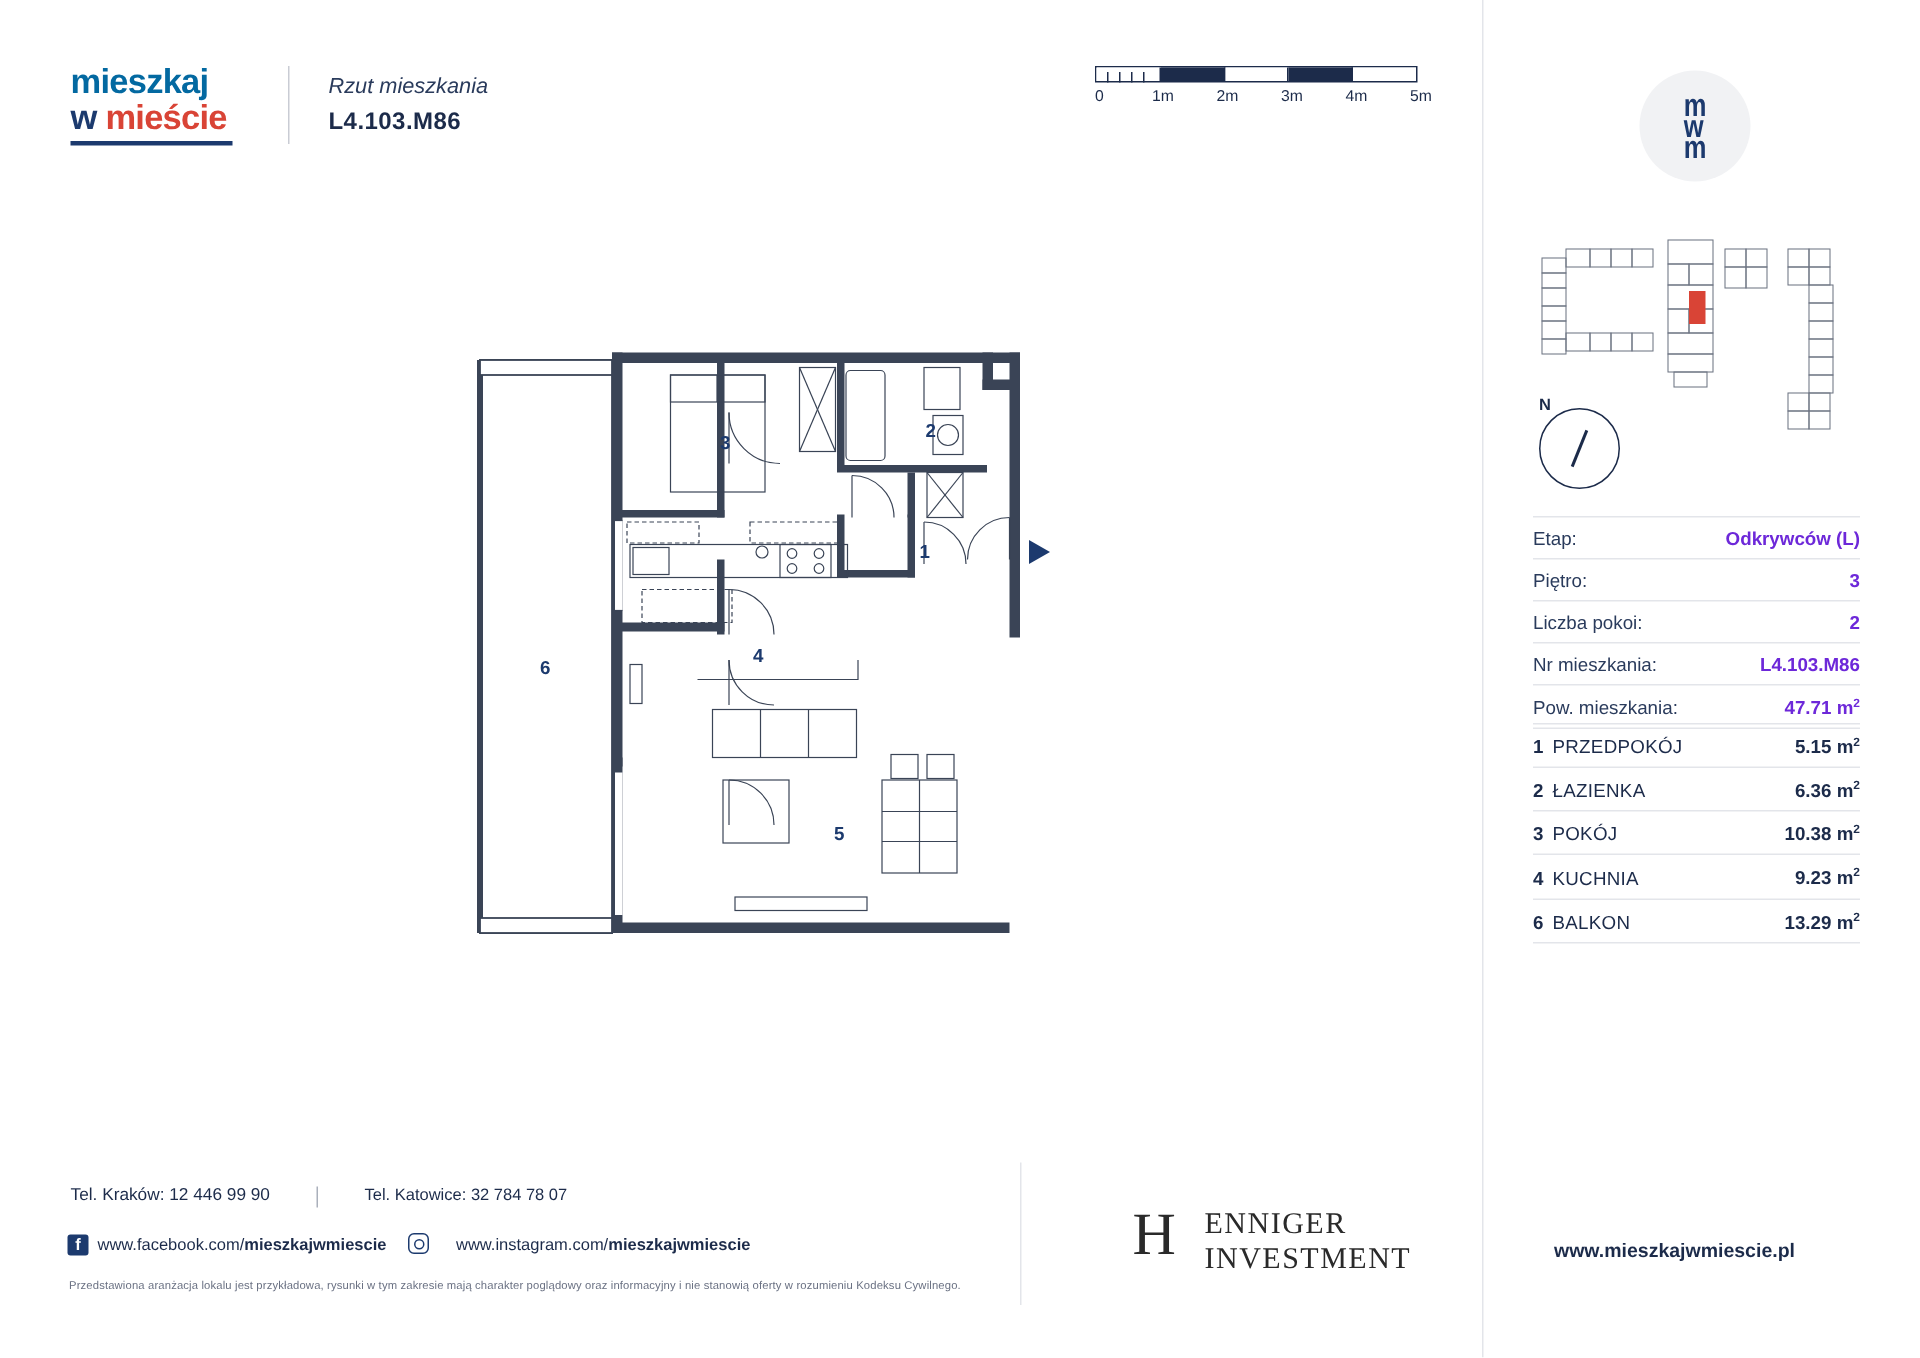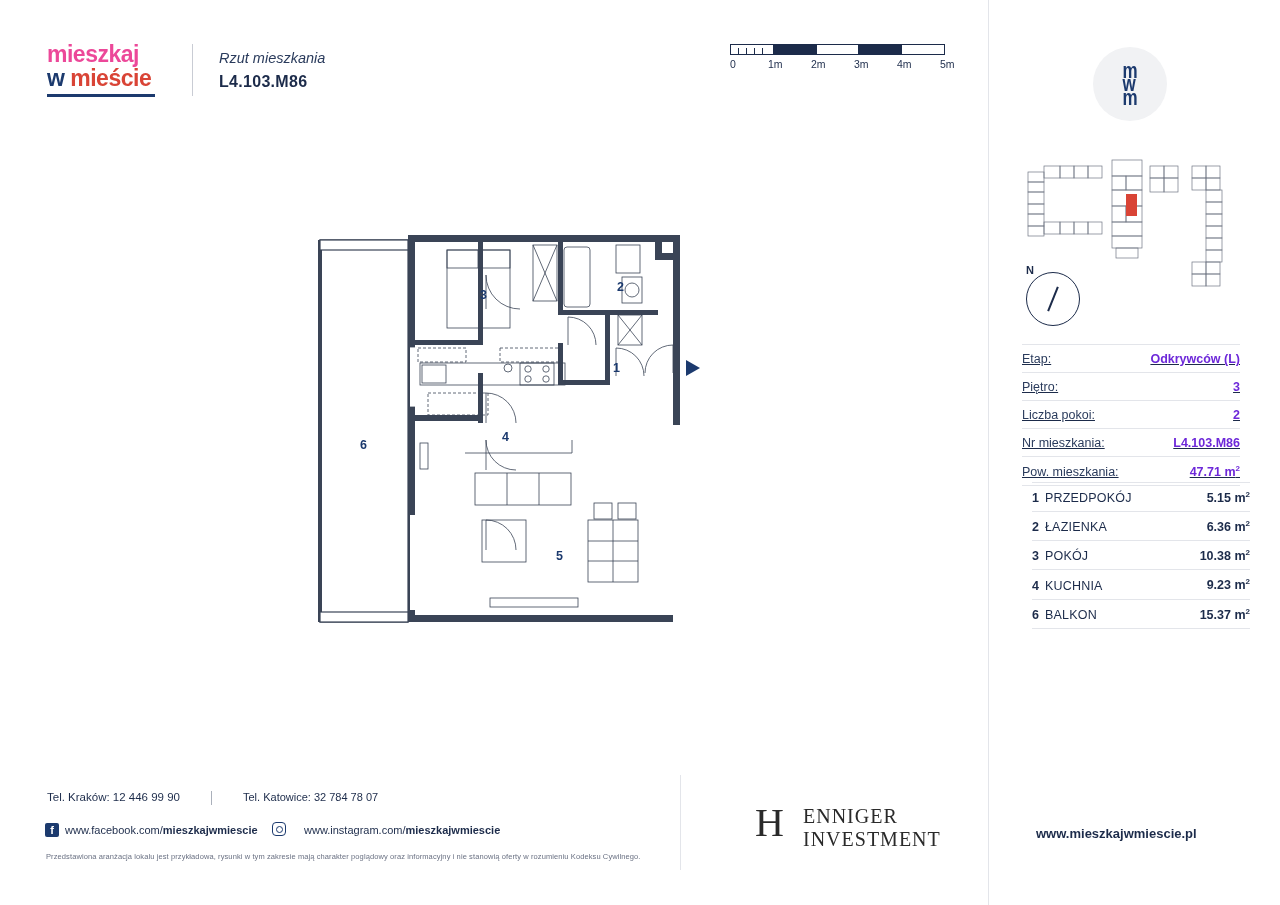--- a/index.html
+++ b/index.html
@@ -9,21 +9,21 @@
     background:#ffffff;
     font-family:"Liberation Sans", sans-serif;
     color:#1c2b4a;
     position:relative;
     overflow:hidden;
   }
   .page { position:absolute; inset:0; }
 
   
   .logo { position:absolute; left:47px; top:42px; width:160px; }
-  .logo-l1, .logo-l2 { font-weight:bold; font-size:23px; letter-spacing:-0.5px; color:#ec4899; line-height:24px; }
+  .logo-l1, .logo-l2 { font-weight:bold; font-size:23px; letter-spacing:-0.5px; color:#0369a1; line-height:24px; }
   .logo-l2 { color:#d94436; }
   .logo-l2 .blue { color:#1c3a6e; }
   .logo-underline { width:108px; height:3px; background:#1c3a6e; margin-top:4px; }
 
   .header-div { position:absolute; left:192px; top:44px; width:1px; height:52px; background:#c9ccd4; }
 
   .head-sub { position:absolute; left:219px; top:50px; font-size:14.5px; color:#2a3b5c;font-style:italic; }
   .head-code { position:absolute; left:219px; top:73px; font-size:16px; font-weight:bold; color:#1c2b4a; letter-spacing:0.3px; }
 
   
@@ -57,26 +57,26 @@
   .siteplan { position:absolute; left:1020px; top:150px; width:215px; height:160px; }
   .siteplan svg { display:block; }
 
   .compass { position:absolute; left:1026px; top:272px; width:54px; height:54px; }
   .compass .circle { position:absolute; inset:0; border:1px solid #1c2b4a; border-radius:50%; }
   .compass .needle { position:absolute; left:50%; top:50%; width:2px; height:26px; background:#1c2b4a; transform:translate(-50%,-50%) rotate(22deg); }
   .compass-n { position:absolute; left:1026px; top:264px; font-size:11px; font-weight:bold; }
 
   .info { position:absolute; left:1022px; top:344px; width:218px; }
   .info .row { display:flex; justify-content:space-between; align-items:baseline;
-                padding:7px 0 6px; border-bottom:1px solid #e3e5ea; font-size:12.5px;text-decoration:underline; }
+                padding:7px 0 6px; border-bottom:1px solid #e3e5ea; font-size:12.5px; }
   .info .row:first-child { border-top:1px solid #e3e5ea; }
   .info .k { color:#2a3b5c; }
   .info .v { font-weight:bold; color:#6d28d9;margin-left:44px; }
 
-  .rooms { position:absolute; left:1022px; top:482px; width:218px;margin-left:10px; }
+  .rooms { position:absolute; left:1022px; top:482px; width:218px; }
   .rooms .row { display:flex; justify-content:space-between; align-items:baseline;
                 padding:7px 0 6px; border-bottom:1px solid #e3e5ea; font-size:12.5px; }
   .rooms .row:first-child { border-top:1px solid #e3e5ea; }
   .rooms .num { font-weight:bold; color:#1c2b4a; margin-right:6px; }
   .rooms .nm { color:#1c2b4a; letter-spacing:0.2px; }
   .rooms .ar { font-weight:bold; }
   sup { font-size:8px; }
 
   
   .foot-tel { position:absolute; left:47px; top:791px; font-size:11.5px; color:#1c2b4a; }
@@ -249,21 +249,21 @@
     <div class="row">
       <span><span class="num">3</span><span class="nm">POKÓJ</span></span>
       <span class="ar"><span>10.38 m</span><sup>2</sup></span>
     </div>
     <div class="row">
       <span><span class="num">4</span><span class="nm">KUCHNIA</span></span>
       <span class="ar"><span>9.23 m</span><sup>2</sup></span>
     </div>
     <div class="row">
       <span><span class="num">6</span><span class="nm">BALKON</span></span>
-      <span class="ar"><span>15.37 m</span><sup>2</sup></span>
+      <span class="ar"><span>13.29 m</span><sup>2</sup></span>
     </div>
   </div>
 
   <div class="plan">
     <svg width="430" height="440" viewBox="0 0 430 440">
       <g stroke="#1c2b4a" fill="none">
 
         <g fill="#3a4456" stroke="none">
 
           <rect x="108" y="20" width="272" height="7"></rect>

